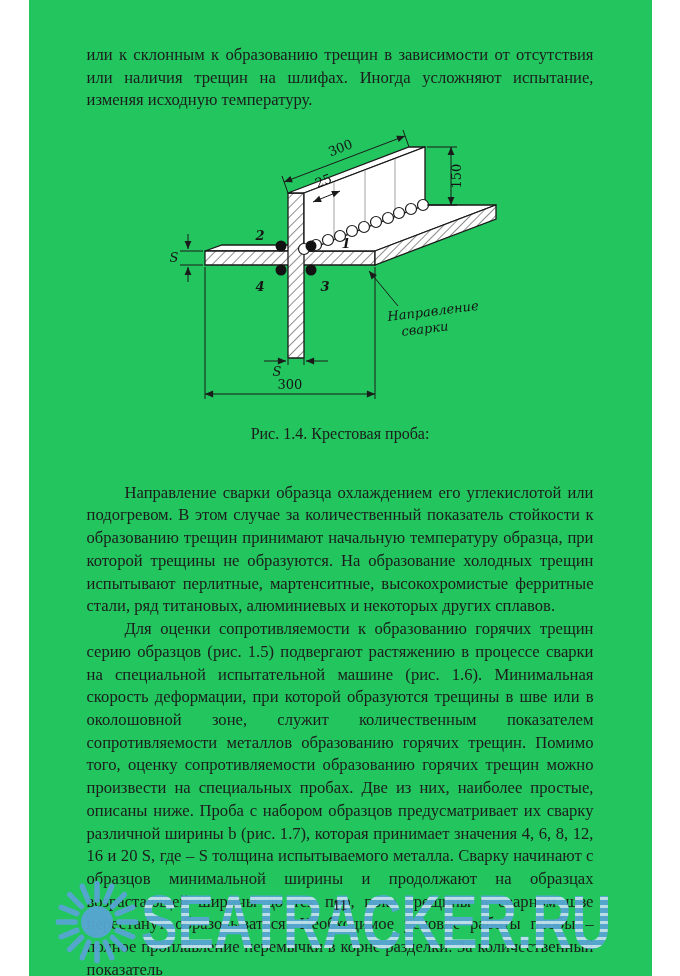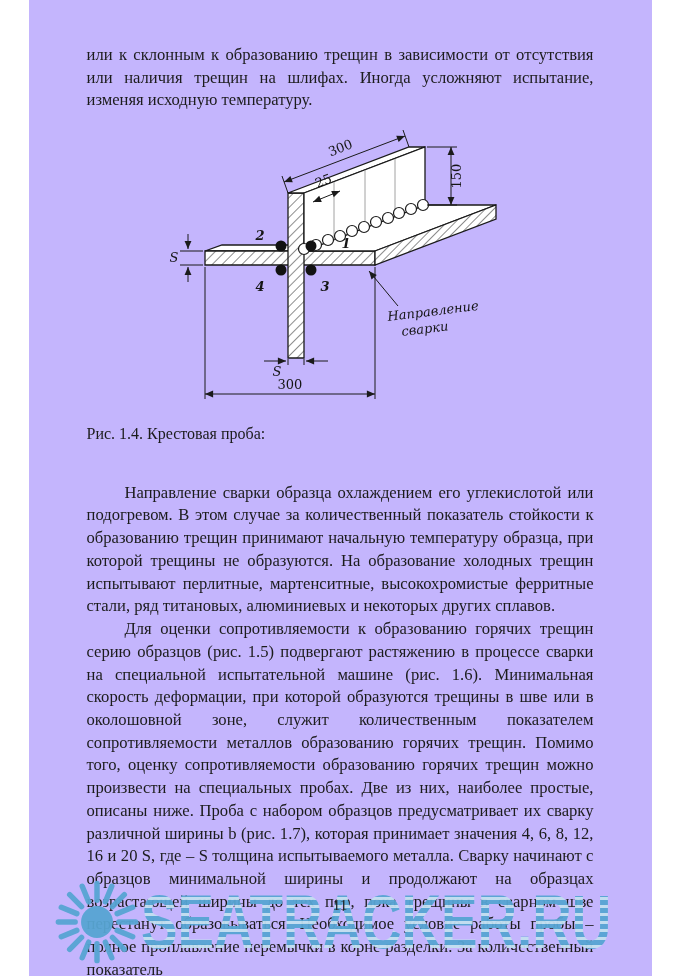--- a/index.html
+++ b/index.html
@@ -1,39 +1,39 @@
 <!DOCTYPE html>
 <html><head>
 <meta charset="utf-8">
 <style>
   html,body{margin:0;padding:0;background:#ffffff;}
   .page{
     position:relative;
     width:623px;height:976px;
     margin:0 auto;
-    background:#c4b5fd;
+    background:#22c55e;
     overflow:hidden;
     font-family:"Liberation Serif","DejaVu Serif",serif;
     color:#1c1c1c;
   }
   .content{padding:44px 58px 0 58px;}
   .para{
     margin:0;
     font-size:16.6px;
     line-height:1.37;
     text-align:justify;
   }
   .para.indent{text-indent:38px;}
   .para-2{margin-top:37px;}
   figure.fig{margin:16px 0 0 0;text-align:center;}
   figcaption{
     margin-top:10px;
     font-size:16px;
     line-height:1.35;
-    text-align:left;
+    text-align:center;
   }
   svg.diagram{display:block;margin:0 auto;}
   svg.diagram line, svg.diagram polyline{stroke:#1b1b1b;stroke-width:1;fill:none;}
   svg.diagram polygon{stroke:#1b1b1b;stroke-width:1.3;}
   svg.diagram .thin line{stroke:#8a8a8a;stroke-width:0.8;}
   svg.diagram text{
     stroke:none;fill:#151515;
     font-family:"DejaVu Serif","Liberation Serif",serif;
     font-size:13px;
   }

